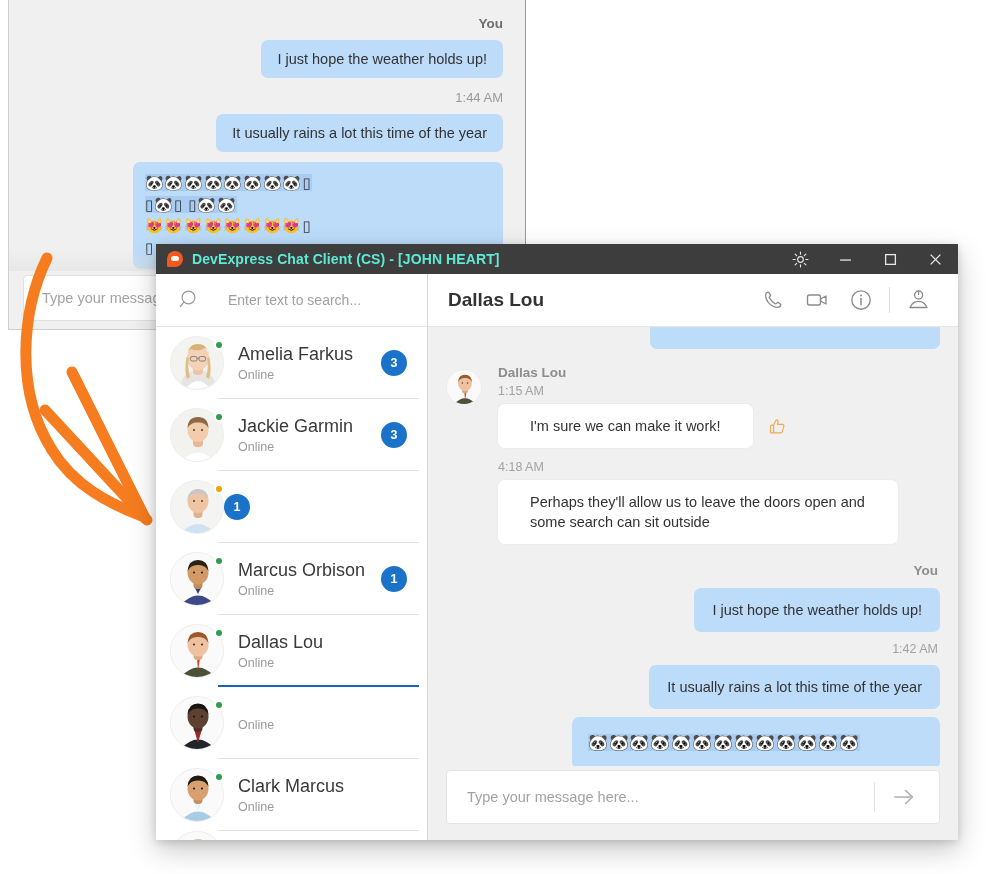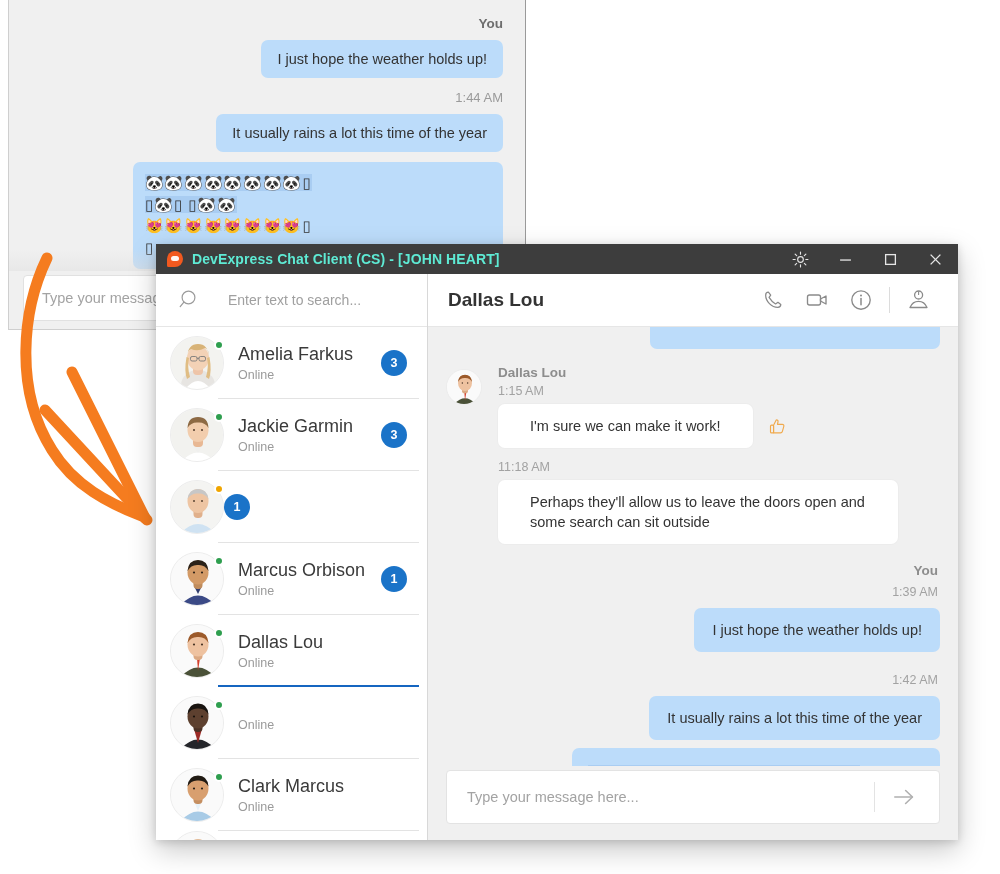--- a/index.html
+++ b/index.html
@@ -489,36 +489,35 @@
               <div class="in-time">1:15 AM</div>
               <div class="in-bubble-row">
                 <div class="in-bubble">I'm sure we can make it work!</div>
                 <span class="reaction">
                   <svg width="21" height="21" viewBox="0 0 24 24">
                     <path d="M7.5 10.5 L10.5 4.5 C11.8 4.2 12.8 5 12.6 6.4 L12 9.6 L17.5 9.6 C18.8 9.6 19.6 10.6 19.2 11.8 L17.6 17.6 C17.3 18.7 16.5 19.3 15.4 19.3 L7.5 19.3 Z" fill="none" stroke="#f0a94c" stroke-width="1.3" stroke-linejoin="round"></path>
                     <rect x="4" y="10.5" width="3.5" height="8.8" rx="1.1" fill="none" stroke="#f0a94c" stroke-width="1.3"></rect>
                   </svg>
                 </span>
               </div>
-              <div class="in-time" style="margin-top:12px">11:18 AM</div>
+              <div class="in-time" style="margin-top:12px">4:18 AM</div>
               <div class="in-bubble-row">
                 <div class="in-bubble" style="max-width:400px">Perhaps they'll allow us to leave the doors open and some search can sit outside</div>
               </div>
             </div>
           </div>
 
           <div class="out-group">
             <div class="out-meta">
               <div class="who">You</div>
-              <div>1:39 AM</div>
             </div>
             <div class="out-row">
               <div class="out-bubble">I just hope the weather holds up!</div>
             </div>
-            <div class="out-meta" style="margin-top:18px">
+            <div class="out-meta" style="margin-top:7px">
               <div>1:42 AM</div>
             </div>
             <div class="out-row">
               <div class="out-bubble">It usually rains a lot this time of the year</div>
             </div>
             <div class="out-row" style="margin-top:8px">
               <div class="out-bubble emoji" style="width:368px">
                 <div><span class="emoji-hl">🐼🐼🐼🐼🐼🐼🐼🐼🐼🐼🐼🐼🐼</span></div>
 
               </div>

